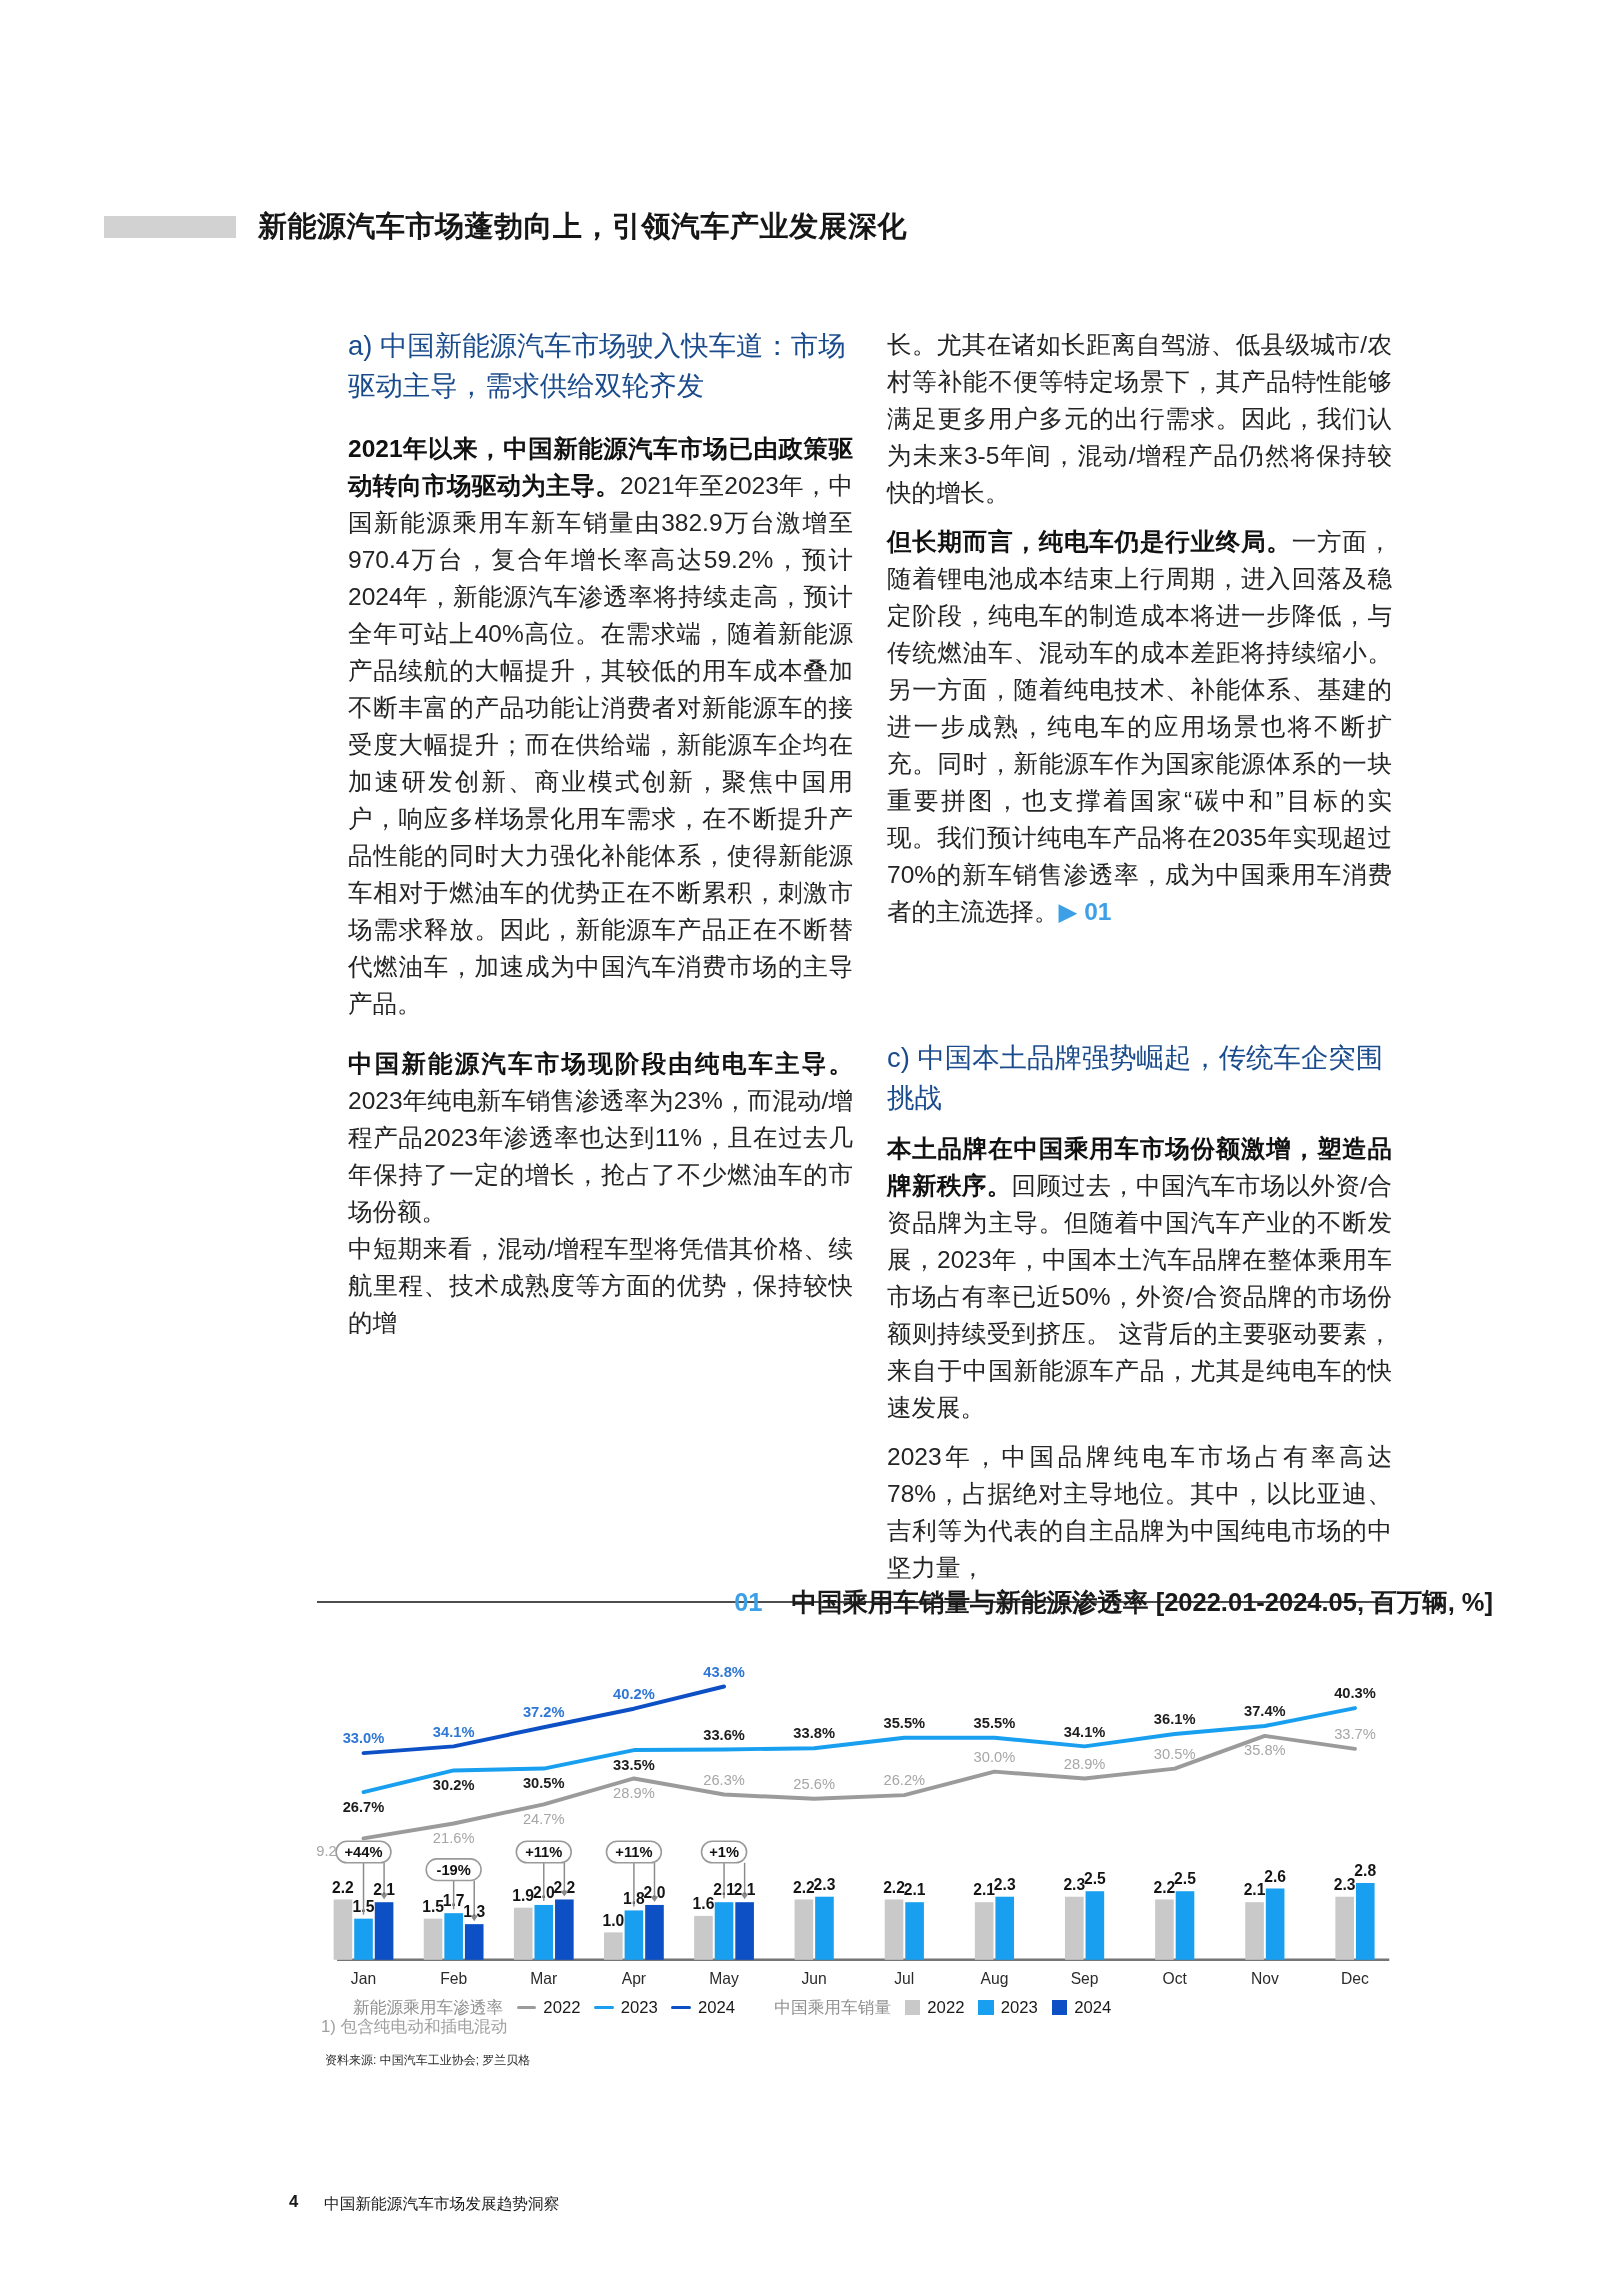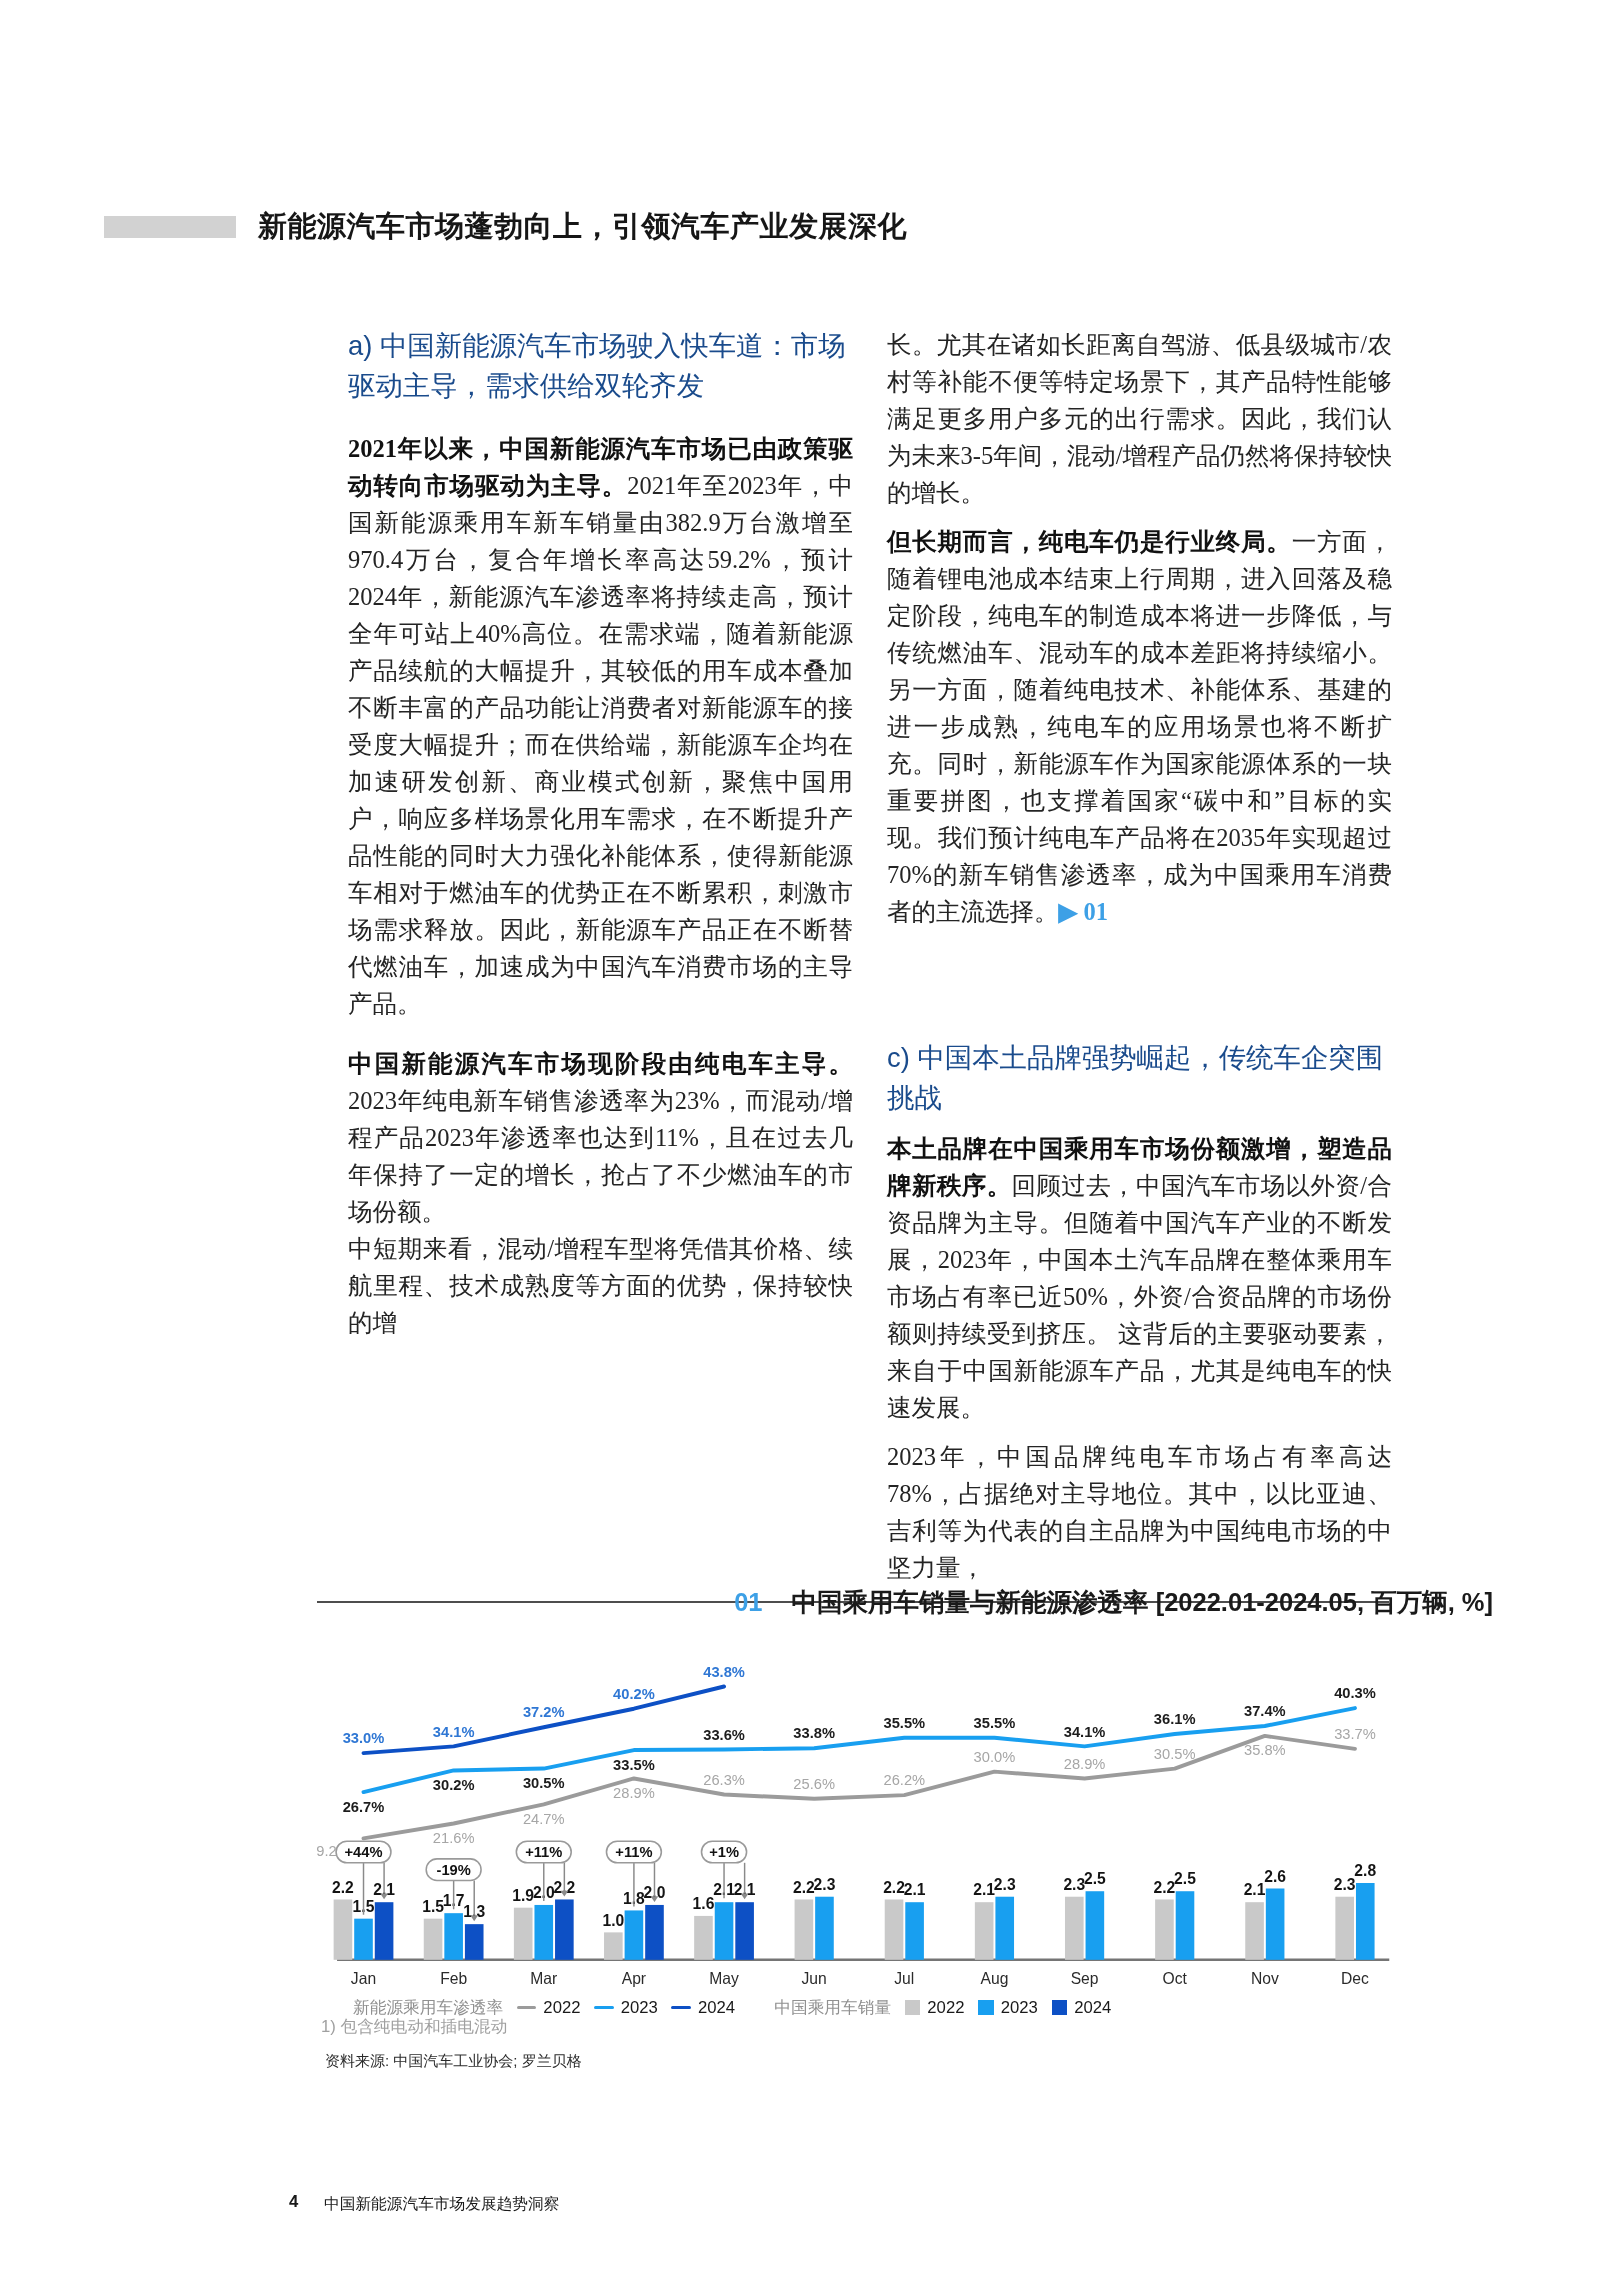--- a/index.html
+++ b/index.html
@@ -7,21 +7,21 @@
         font-family:"Liberation Sans","DejaVu Sans",sans-serif;color:#242424;overflow:hidden;}
 
   .kicker-bar{position:absolute;left:104px;top:216px;width:132px;height:21.6px;background:#d2d2d2;}
   .page-title{position:absolute;left:258px;top:208px;margin:0;font-size:29px;line-height:37px;
               font-weight:700;color:#161616;letter-spacing:0.5px;}
 
   .col{position:absolute;top:326px;width:505px;font-size:24.5px;line-height:37px;text-align:justify;}
   .col-left{left:348px;}
   .col-right{left:887px;}
   .col h3{margin:0;font-size:27.4px;line-height:40px;font-weight:400;color:#1a4b8c;text-align:left;}
-  .col p{margin:0;font-family:Liberation Serif, serif;}
+  .col p{margin:0;}
   .col p.sp{margin-top:23.5px;}
   .col-right p.sp{margin-top:12px;}
   h3.h-b{margin-top:137px;}
   h3.h-c{margin-top:108px;}
   .lead{font-weight:700;color:#111111;}
   .figref{color:#3da0e6;font-weight:700;white-space:nowrap;}
 
   .fig-rule{position:absolute;left:317px;top:1601px;width:1072px;height:2px;background:#4d4d4d;}
   .fig-head{position:absolute;left:317px;top:1585px;width:1176px;text-align:right;}
   .fig-num{color:#3da0e6;font-size:25.5px;font-weight:700;}
@@ -43,21 +43,21 @@
   .sw.line{width:19.6px;height:3.9px;border-radius:2px;}
   .sw.box{width:15.7px;height:15.7px;}
   .sw.line.c22{background:#9b9b9b;}
   .sw.line.c23{background:#189ff0;}
   .sw.line.c24{background:#0d50c5;}
   .sw.box.c22{background:#c9c9c9;}
   .sw.box.c23{background:#189ff0;}
   .sw.box.c24{background:#0d50c5;}
 
   .fig-footnote{position:absolute;left:321px;top:2015px;font-size:16.7px;color:#a0a0a0;}
-  .fig-source{position:absolute;left:325px;top:2052px;font-size:15px;color:#2b2b2b;}
+  .fig-source{position:absolute;left:325px;top:2052px;font-size:12px;color:#2b2b2b;}
 
   .page-num{position:absolute;left:289px;top:2192px;font-size:16.7px;font-weight:700;color:#1a1a1a;}
   .footer-text{position:absolute;left:324px;top:2194px;font-size:15.7px;color:#1a1a1a;}
 </style>
 </head>
 <body>
 
 <div class="page">
 
   <div class="kicker-bar"></div>

